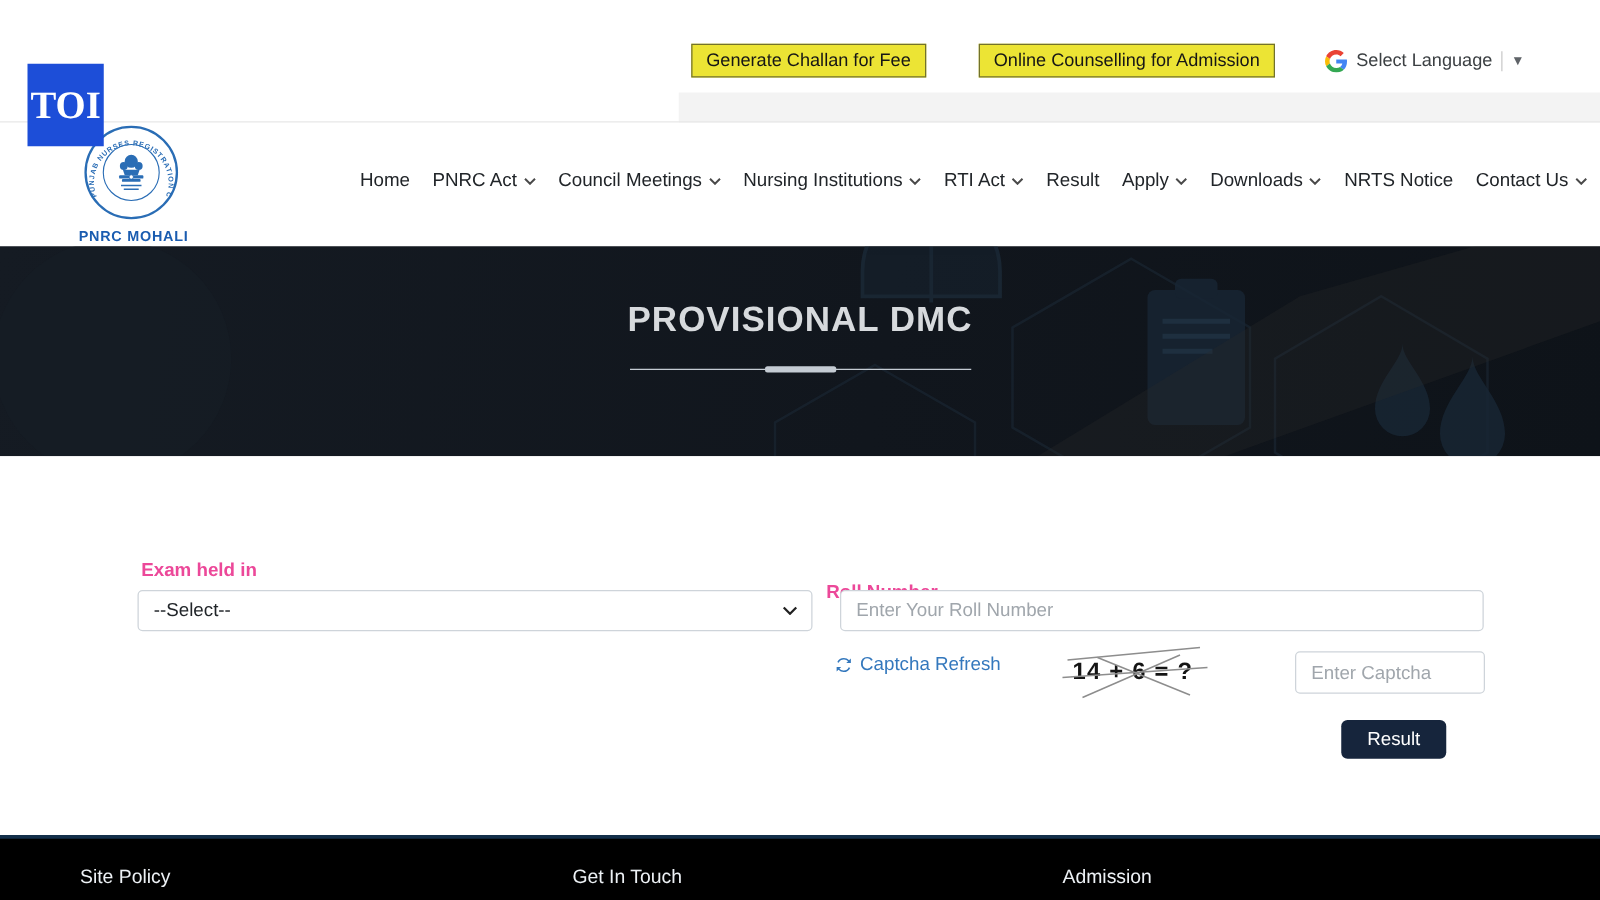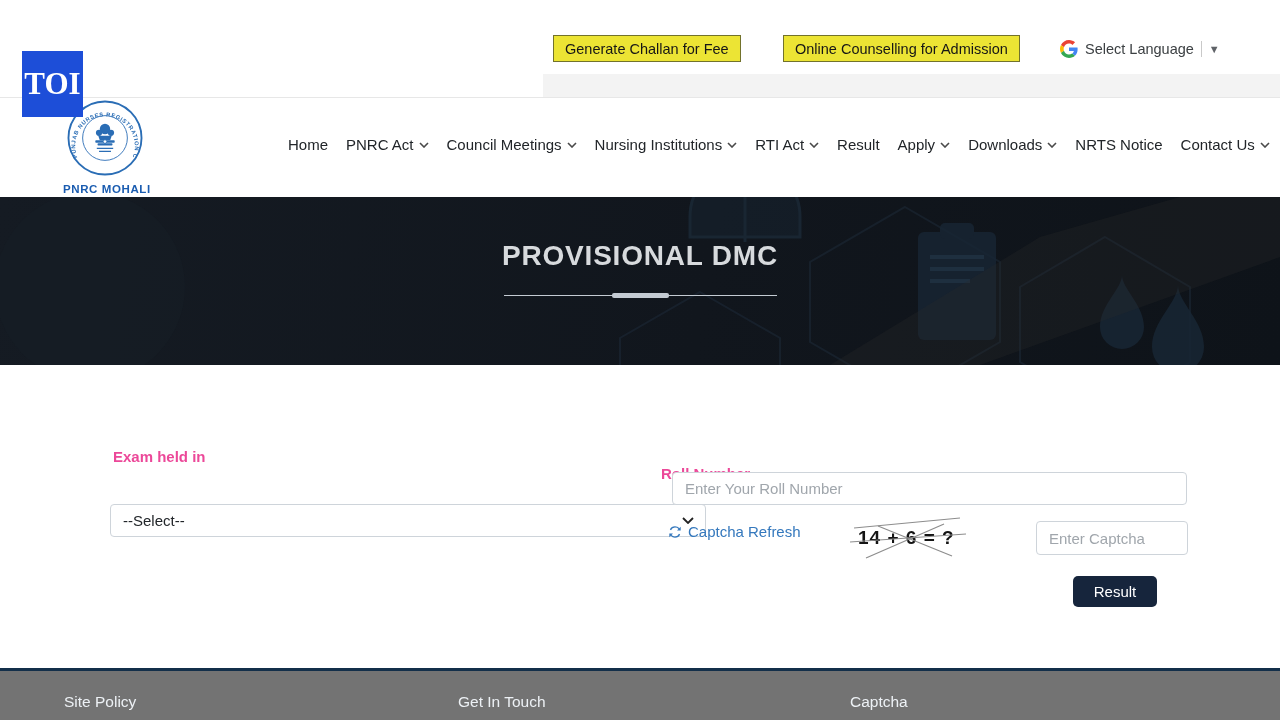--- a/index.html
+++ b/index.html
@@ -41,42 +41,42 @@
                 font-size:28px; font-weight:bold; color:#d7dadd; letter-spacing:0.8px; }
   .hero-divider { position:absolute; left:504px; top:95px; width:273px; height:7px; }
   .hero-divider .line { position:absolute; left:0; top:3px; width:273px; height:1px; background:#c4cbd3; }
   .hero-divider .pill { position:absolute; left:108px; top:1px; width:57px; height:5px; background:#c4cbd3; border-radius:2px; }
 
   
   .form-area { position:absolute; left:0; top:365px; width:1280px; height:303px; background:#ffffff; }
   .fld-label { position:absolute; font-size:15px; font-weight:bold; color:#ec4899; }
   .exam-label { left:113px; top:83px; }
   .roll-label { left:661px; top:100px; }
-  .select-wrap { position:absolute; left:110px; top:107px; width:596px; height:33px;margin-top:32px; }
+  .select-wrap { position:absolute; left:110px; top:107px; width:540px; height:33px; }
   .select-wrap select { width:100%; height:100%; border:1px solid #ced4da; border-radius:4px;
         background:#ffffff; font-family:"Liberation Sans", sans-serif; font-size:15px; color:#212529;
         padding:0 30px 0 12px; appearance:none; -webkit-appearance:none; cursor:pointer; }
   .sel-chev { position:absolute; right:12px; top:13px; pointer-events:none; }
   .txt-input { position:absolute; border:1px solid #ced4da; border-radius:4px;
         font-family:"Liberation Sans", sans-serif; font-size:15px; color:#212529; padding:0 12px;margin-left:16px; }
   .txt-input::placeholder { color:#a0a6ac; }
   .roll-input { left:656px; top:107px; width:515px; height:33px; }
   .captcha-input { left:1020px; top:156px; width:152px; height:34px; }
   .captcha-refresh { position:absolute; left:668px; top:158px; display:flex; align-items:center; gap:6px;
         font-size:15px; color:#3478bd; cursor:pointer; text-decoration:none; }
   .captcha-box { position:absolute; left:848px; top:149px; width:122px; height:48px; background:#ffffff; }
   .captcha-text { position:absolute; left:10px; top:13px; font-size:19px; font-weight:bold; color:#141414;
         letter-spacing:1px; }
   .captcha-lines { position:absolute; left:0; top:0; }
   .result-btn { position:absolute; left:1073px; top:211px; width:84px; height:31px; background:#16253c;
         color:#ffffff; border:none; border-radius:5px; font-family:"Liberation Sans", sans-serif;
         font-size:15px; cursor:pointer; }
 
   
-  .footer { position:absolute; left:0; top:668px; width:1280px; height:52px; background:#737373;
+  .footer { position:absolute; left:0; top:668px; width:1280px; height:52px; background:#000000;
             border-top:3px solid #132f4a; }
   .footer-col { position:absolute; top:22px; font-size:15.5px; color:#edf1f5; }
   .fc0 { left:64px; } .fc1 { left:458px; } .fc2 { left:850px; }
 </style>
 </head>
 <body>
 
 <div id="app">
 
   <div class="topbar">
@@ -256,16 +256,16 @@
     </div>
 
     <input class="txt-input captcha-input" type="text" placeholder="Enter Captcha" style="">
 
     <button class="result-btn">Result</button>
   </div>
 
   <div class="footer">
     <div class="footer-col fc0">Site Policy</div>
     <div class="footer-col fc1">Get In Touch</div>
-    <div class="footer-col fc2">Captcha</div>
+    <div class="footer-col fc2">Admission</div>
   </div>
 
 </div>
 
 </body></html>

